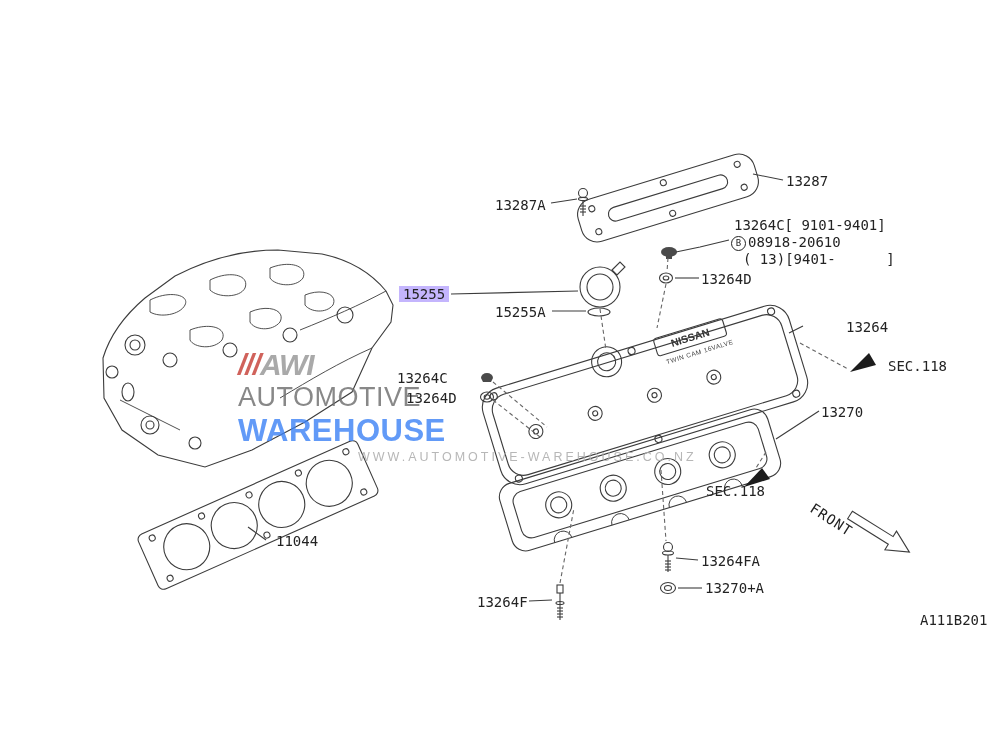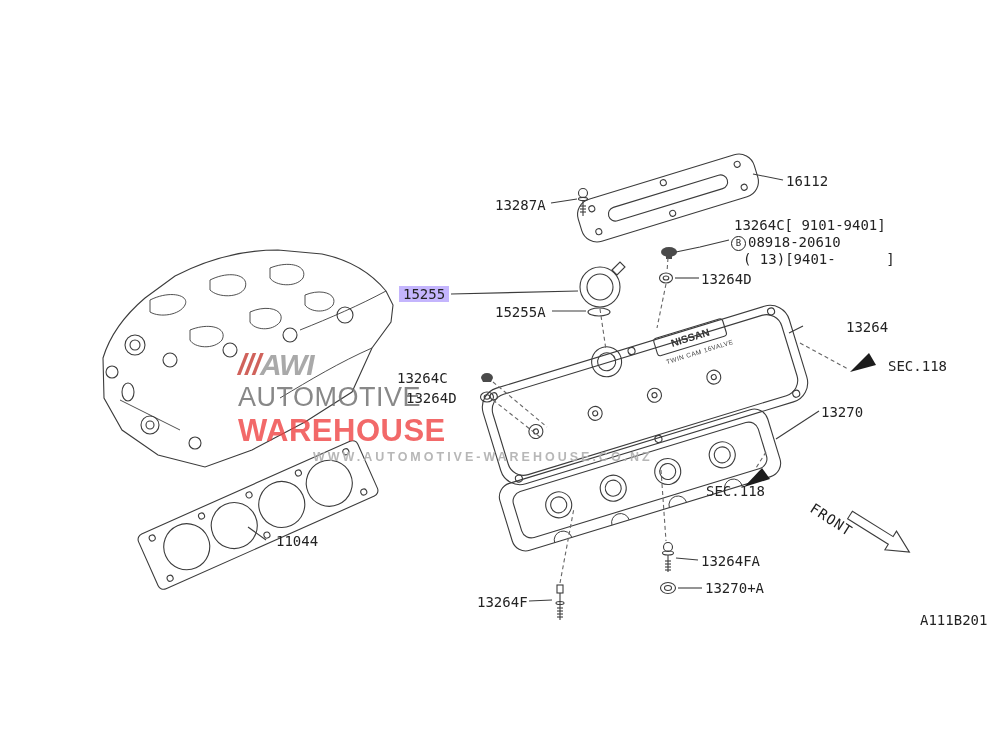--- a/index.html
+++ b/index.html
@@ -16,22 +16,22 @@
   .code{font-size:14px;}
   
   .watermark{position:absolute;left:238px;top:348px;pointer-events:none;
              font-family:"Liberation Sans","DejaVu Sans",sans-serif;}
   .wm-row{display:flex;align-items:baseline;white-space:pre;flex-direction:column;}
   .wm-logo{font-size:30px;font-weight:bold;font-style:italic;color:rgba(140,140,140,.75);
            margin-right:26px;letter-spacing:-1px;}
   .wm-slash{font-style:italic;opacity:.85;}
   .wm-main{font-size:27px;font-weight:normal;color:rgba(115,115,115,.85);letter-spacing:.5px;}
   .wm-accent{font-size:31px;font-weight:bold;opacity:.8;letter-spacing:.5px;}
-  .wm-url{margin-left:75px;margin-top:1px;font-size:12.5px;letter-spacing:3px;
-          color:rgba(175,175,175,.9);font-weight:bold;}
+  .wm-url{margin-left:120px;margin-top:1px;font-size:12.5px;letter-spacing:3px;
+          color:rgba(175,175,175,.9);font-weight:normal;}
 </style>
 </head>
 <body>
 
 <div id="stage">
 
 <svg width="1000" height="750" viewBox="0 0 1000 750" fill="none" stroke="#3c3c3c" stroke-width="1.1">
 
   <g>
     <path d="M103,358 C110,335 125,315 145,298 L175,276 C210,258 245,250 278,250 L322,254 C350,260 372,274 386,291 L393,305 L391,322 L372,348 L352,392 L305,422 L252,450 L205,467 L158,455 L122,430 L104,398 Z"></path>
@@ -206,26 +206,26 @@
   <g>
     <polygon points="850,372 869,353 876,365" fill="#1c1c1c" stroke="none"></polygon>
     <polygon points="744,487 762,468 770,479" fill="#1c1c1c" stroke="none"></polygon>
     <polygon points="852.4,511.2 893.1,536.6 896.5,531.1 909.4,552.1 884.9,549.7 888.3,544.2 847.6,518.8" fill="#ffffff" stroke="#3c3c3c"></polygon>
   </g>
 </svg>
 
 <div class="watermark">
   <div class="wm-row">
     <span class="wm-logo"><i class="wm-slash" style="color: rgb(200, 71, 63);">///</i><span>AWI</span></span>
-    <span class="wm-main">AUTOMOTIVE </span><span class="wm-accent" style="color: #ef4444;">WAREHOUSE</span>
+    <span class="wm-main">AUTOMOTIVE </span><span class="wm-accent" style="color: #3b82f6;">WAREHOUSE</span>
   </div>
   <div class="wm-url">WWW.AUTOMOTIVE-WAREHOUSE.CO.NZ</div>
 </div>
 
-<div class="lbl" style="left:786px;top:173px">16112</div>
+<div class="lbl" style="left:786px;top:173px">13287</div>
 <div class="lbl" style="left:495px;top:197px">13287A</div>
 <div class="lbl" style="left:734px;top:217px">13264C[ 9101-9401]</div>
 <div class="lbl" style="left:731px;top:234px"><span class="circ">B</span><span>08918-20610</span></div>
 <div class="lbl" style="left:743px;top:251px">( 13)[9401-      ]</div>
 <div class="lbl" style="left:701px;top:271px">13264D</div>
 <div class="lbl hl" style="left: 399px; top: 286px; background-color: #c4b5fd;">15255</div>
 <div class="lbl" style="left:495px;top:304px">15255A</div>
 <div class="lbl" style="left:846px;top:319px">13264</div>
 <div class="lbl" style="left:888px;top:358px">SEC.118</div>
 <div class="lbl" style="left:397px;top:370px">13264C</div>

